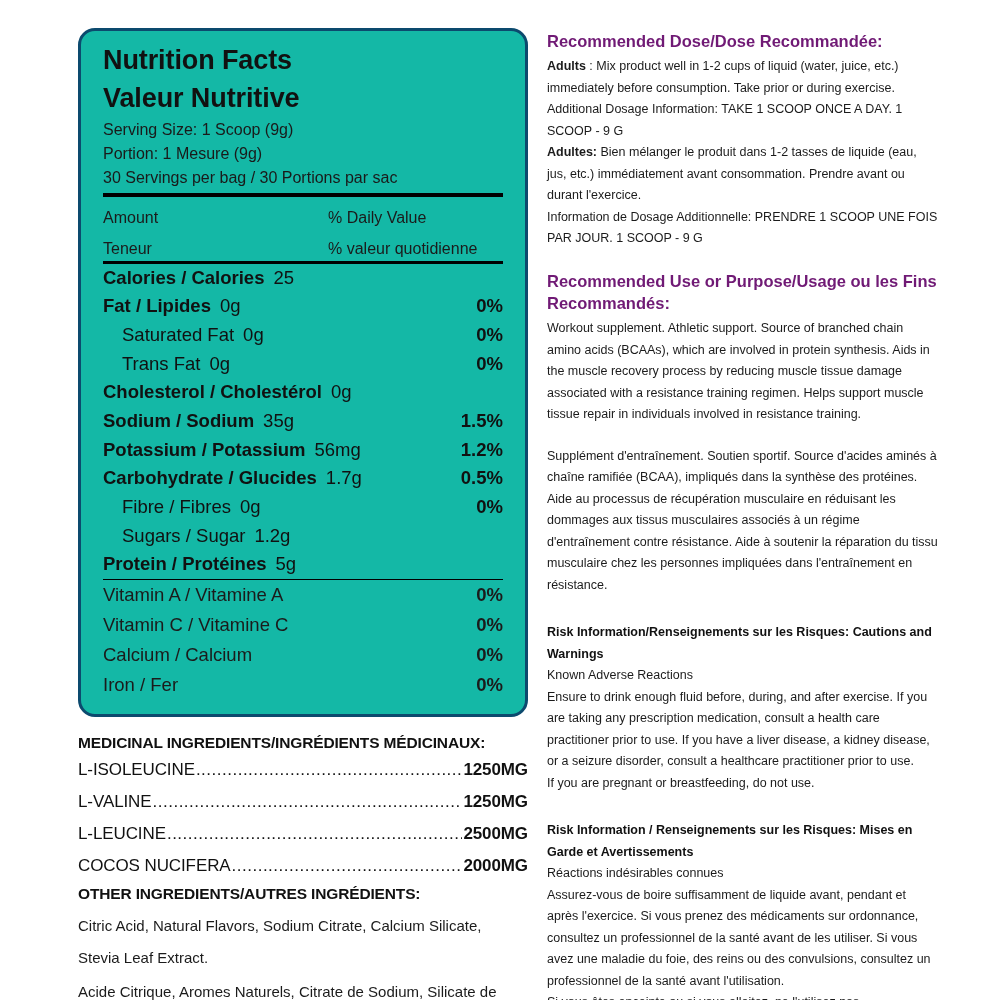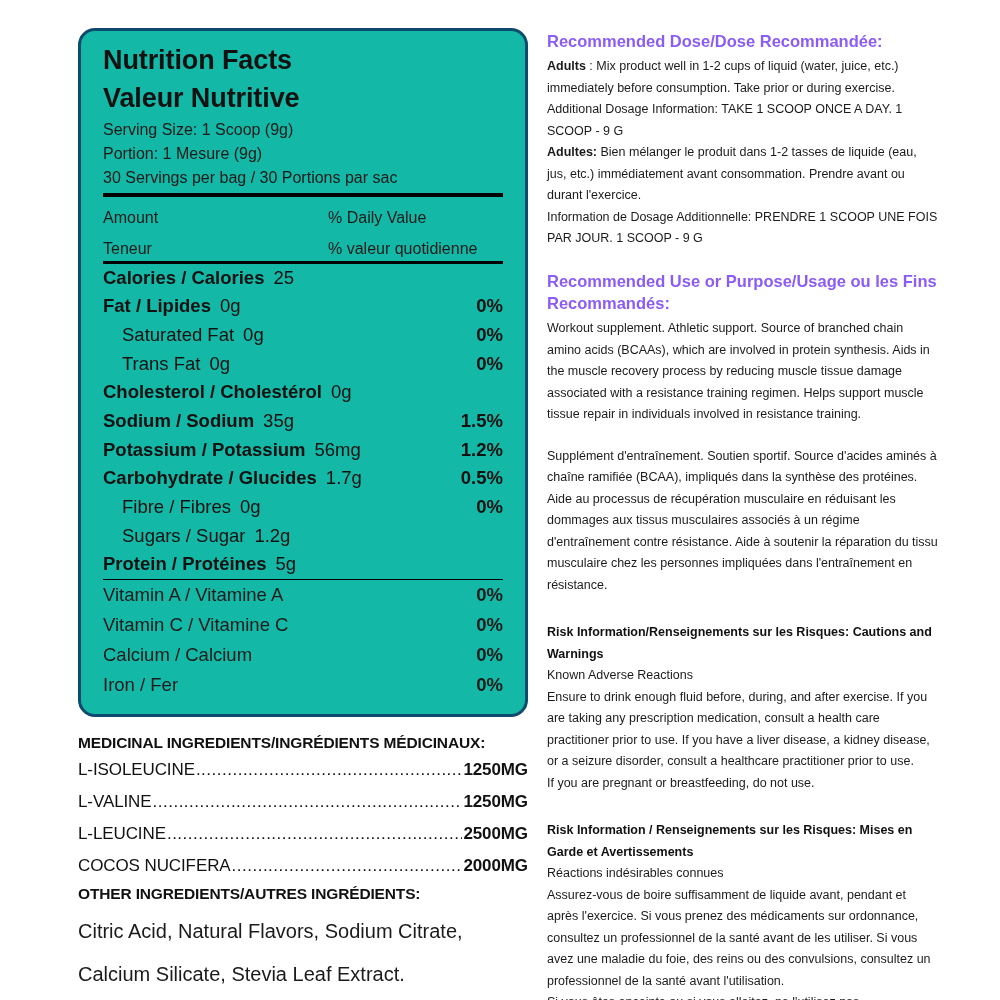--- a/index.html
+++ b/index.html
@@ -114,40 +114,40 @@
   .ing-row .ing-name { flex: none; }
   .ing-row .ing-dots {
     flex: 1 1 auto;
     overflow: hidden;
     letter-spacing: 0.5px;
     margin: 0 1px;
   }
   .ing-row .ing-amt { flex: none; font-weight: bold; }
 
   .other-ing-para {
-    font-size: 20px;
+    font-size: 15px;
     line-height: 2.15;
     color: #1b1b1b;
     margin-top: 5px;
     max-width: 440px;
   }
   .other-ing-para + .other-ing-para { margin-top: 1px; }
 
   
   #right-column {
     position: absolute;
     left: 547px;
     top: 30px;
     width: 392px;
   }
   .r-h1 {
     font-size: 16.5px;
     font-weight: bold;
     line-height: 1.35;
-    color: #8b5cf6;
+    color: #701a75;
     margin: 0 0 4px 0;
   }
   .r-h2 {
     font-size: 12.5px;
     font-weight: bold;
     line-height: 1.72;
     color: #111;
     margin: 0;
   }
   .r-p {

